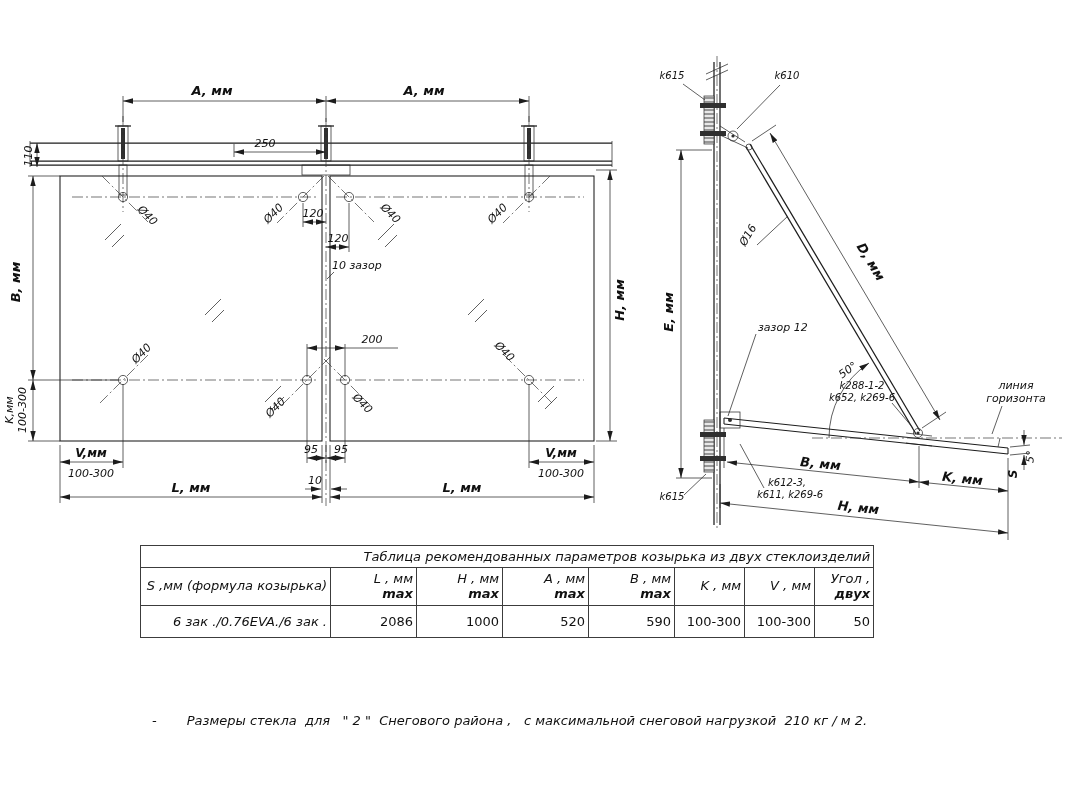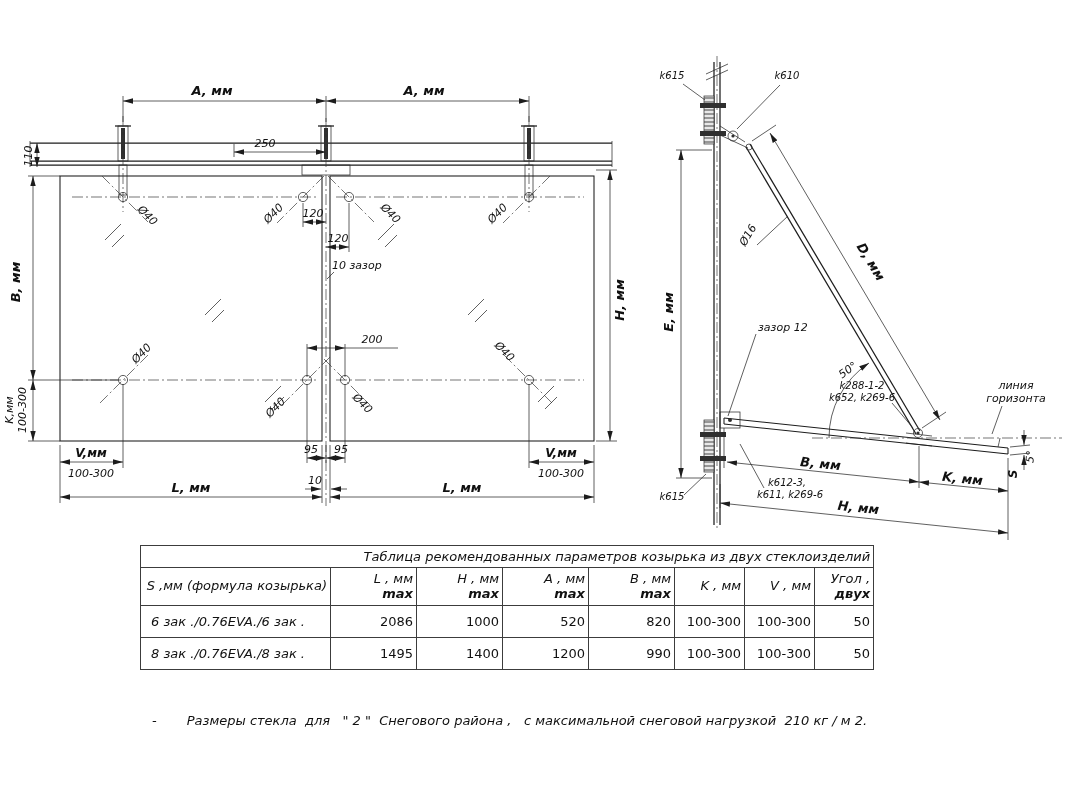--- a/index.html
+++ b/index.html
@@ -21,21 +21,21 @@
   .tblwrap{position:absolute;left:140px;top:545px;width:733px}
   table{border-collapse:collapse;width:100%;table-layout:fixed}
   td{border:1px solid #3c3c3c;font-style:italic;font-size:13px;color:#111;
      text-align:right;vertical-align:middle;padding:2px 3px;overflow:hidden;white-space:nowrap}
   .title-row td{height:22px}
   .hdr td{height:38px}
   .hl1{display:block;line-height:1.15}
   .dimh .hl1{font-weight:normal}
   .hl2{display:block;line-height:1.15;font-weight:bold}
   .drow td{height:32px;font-style:normal}
-  .drow td.c1{font-style:italic;text-align:left;padding-left:10px}
+  .drow td.c1{font-style:italic;text-align:right;padding-left:10px}
   .note{position:absolute;left:152px;top:713px;width:780px;font-style:italic;
         font-size:13px;color:#111;display:flex;align-items:baseline}
   .note .dash{margin-right:30px}
   .note .txt{white-space:pre-wrap}
 </style>
 </head>
 <body>
 
 <div class="page">
 
@@ -422,31 +422,21 @@
         <td class="dimh">
               <span class="hl1">Угол ,</span>
               <span class="hl2">двух</span>
             </td>
       </tr>
       <tr class="drow">
         <td class="c1">6 зак ./0.76EVA./6 зак .</td>
         <td>2086</td>
         <td>1000</td>
         <td>520</td>
-        <td>820</td>
-        <td>100-300</td>
-        <td>100-300</td>
-        <td>50</td>
-      </tr>
-      <tr class="drow">
-        <td class="c1">8 зак ./0.76EVA./8 зак .</td>
-        <td>1495</td>
-        <td>1400</td>
-        <td>1200</td>
-        <td>990</td>
+        <td>590</td>
         <td>100-300</td>
         <td>100-300</td>
         <td>50</td>
       </tr>
     </tbody>
   </table>
 </div>
 
 <div class="note">
   <span class="dash">-</span>

